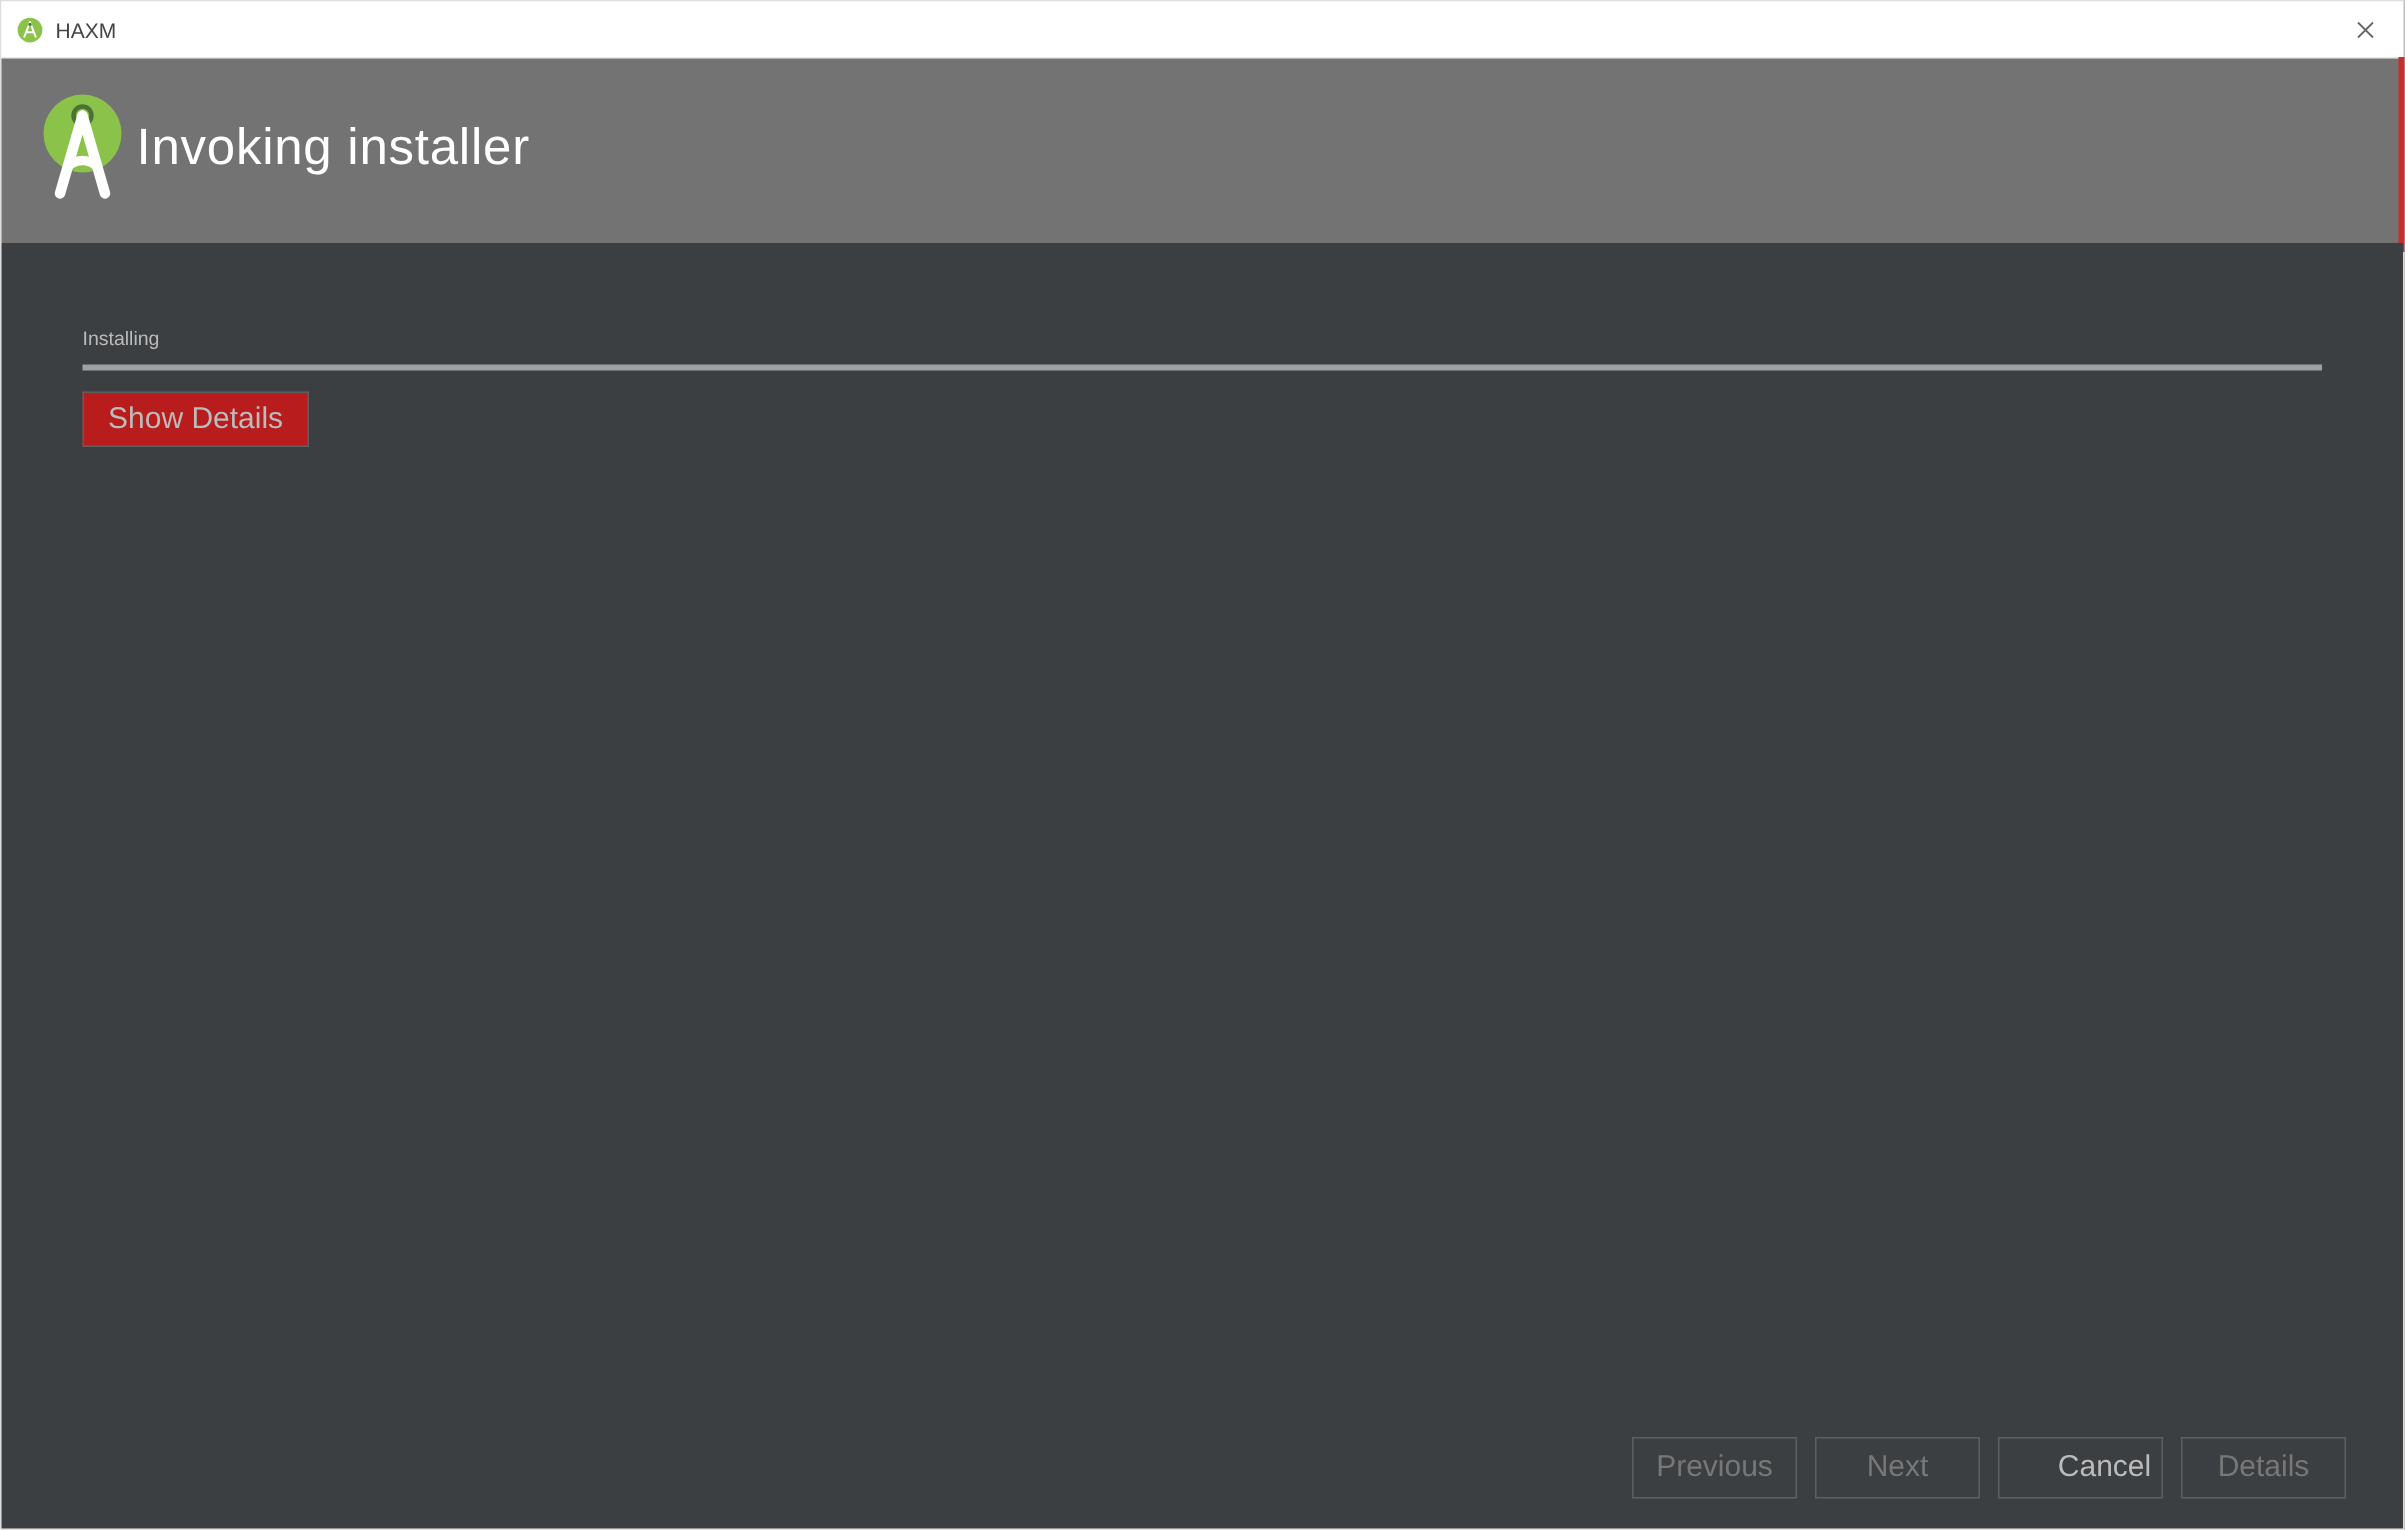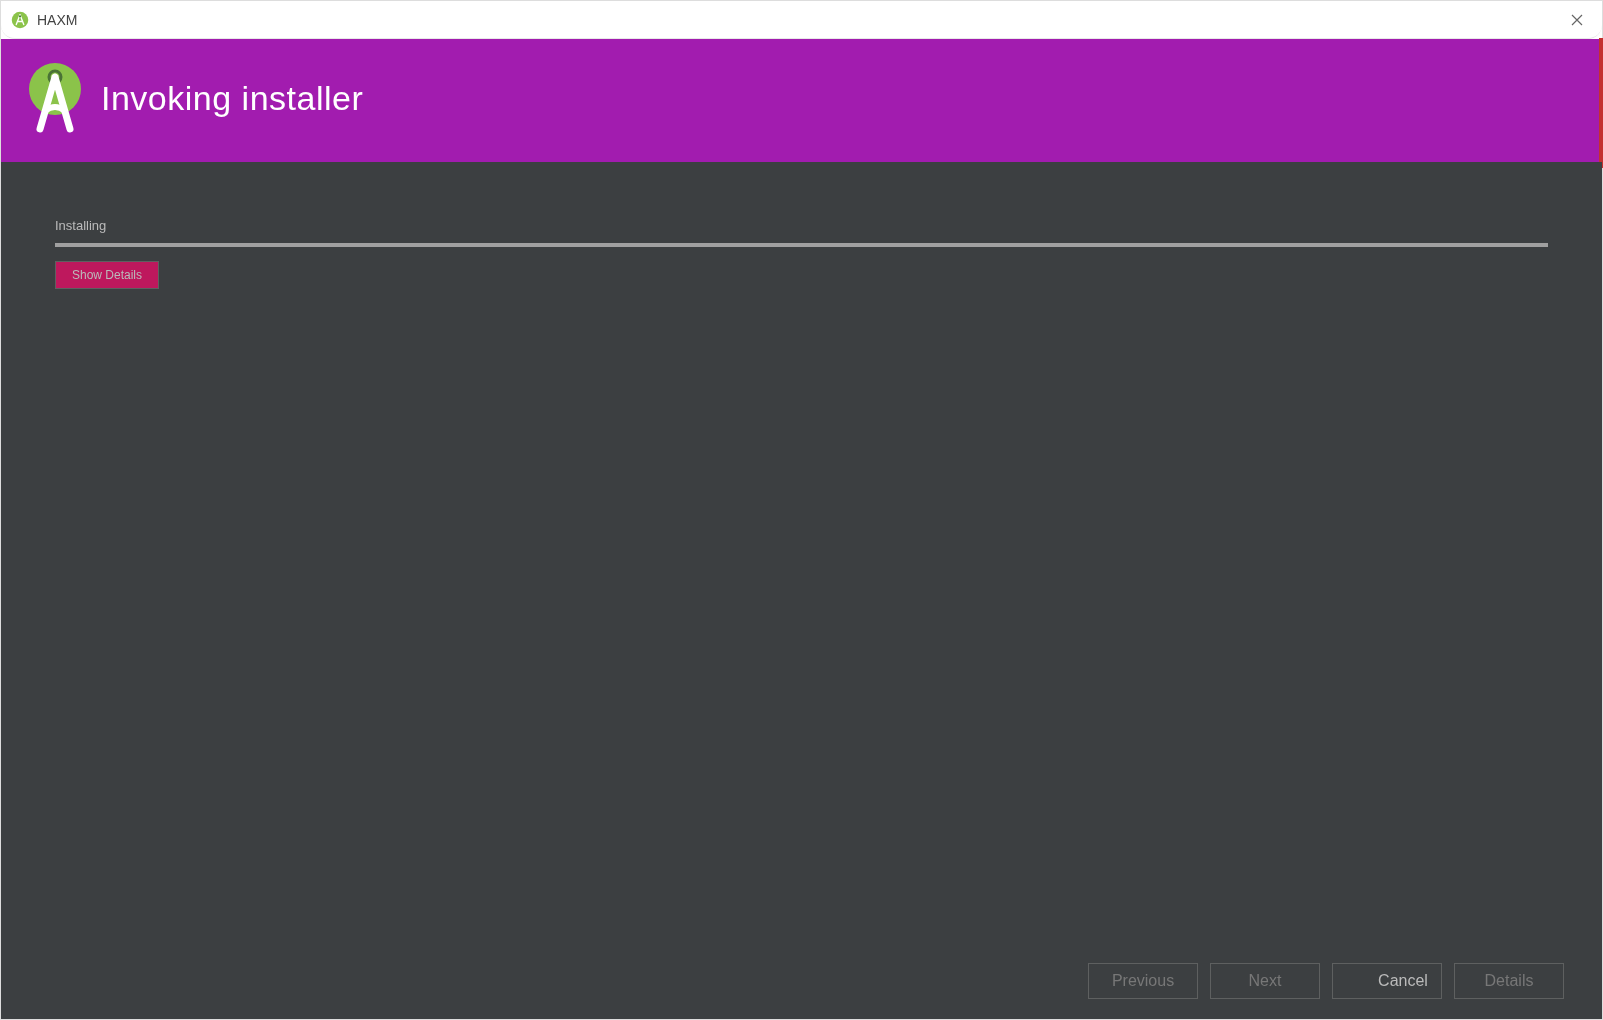--- a/index.html
+++ b/index.html
@@ -23,21 +23,20 @@
       background: #fff;
     }
     .titlebar {
       height: 38px;
       background: #ffffff;
       display: flex;
       align-items: center;
       justify-content: space-between;
       padding: 0 0 0 10px;
       border-bottom: 1px solid #e8e8e8;
-      border-radius: 14px;
     }
     .titlebar-left {
       display: flex;
       align-items: center;
       gap: 8px;
     }
     .titlebar-icon {
       width: 18px;
       height: 18px;
       display: flex;
@@ -52,25 +51,25 @@
       width: 50px;
       height: 38px;
       display: flex;
       align-items: center;
       justify-content: center;
       color: #666;
       font-size: 14px;
       cursor: pointer;
     }
     .header {
-      background: #a21caf;
+      background: #737373;
       padding: 22px 24px 26px 24px;
       display: flex;
       align-items: center;
-      gap: 16px;
+      gap: 6px;
     }
     .header-icon {
       width: 60px;
       height: 75px;
       display: flex;
       align-items: center;
       justify-content: center;
       flex-shrink: 0;
     }
     .header-title {
@@ -90,42 +89,42 @@
       font-size: 13px;
       margin-bottom: 10px;
     }
     .progress-bar {
       width: 100%;
       height: 4px;
       background: #a0a0a0;
       margin-bottom: 14px;
     }
     .show-details-btn {
-      background: #be185d;
+      background: #b91c1c;
       border: 1px solid #5e6060;
       color: #bbbbbb;
       padding: 6px 16px;
-      font-size: 12px;
+      font-size: 20px;
       cursor: pointer;
       font-family: inherit;
     }
     .footer {
       background: #3c3f41;
       padding: 14px 38px 20px 38px;
       display: flex;
       justify-content: flex-end;
       gap: 12px;
     }
     .footer-btn {
       background: transparent;
       border: 1px solid #5e6060;
       color: #777777;
       padding: 8px 0;
       width: 110px;
-      font-size: 16px;
+      font-size: 20px;
       font-family: inherit;
       cursor: default;
       text-align: center;
     }
     .footer-btn.enabled {
       color: #bbbbbb;
       cursor: pointer;
       padding-left: 32px;
     }
     .red-strip {

